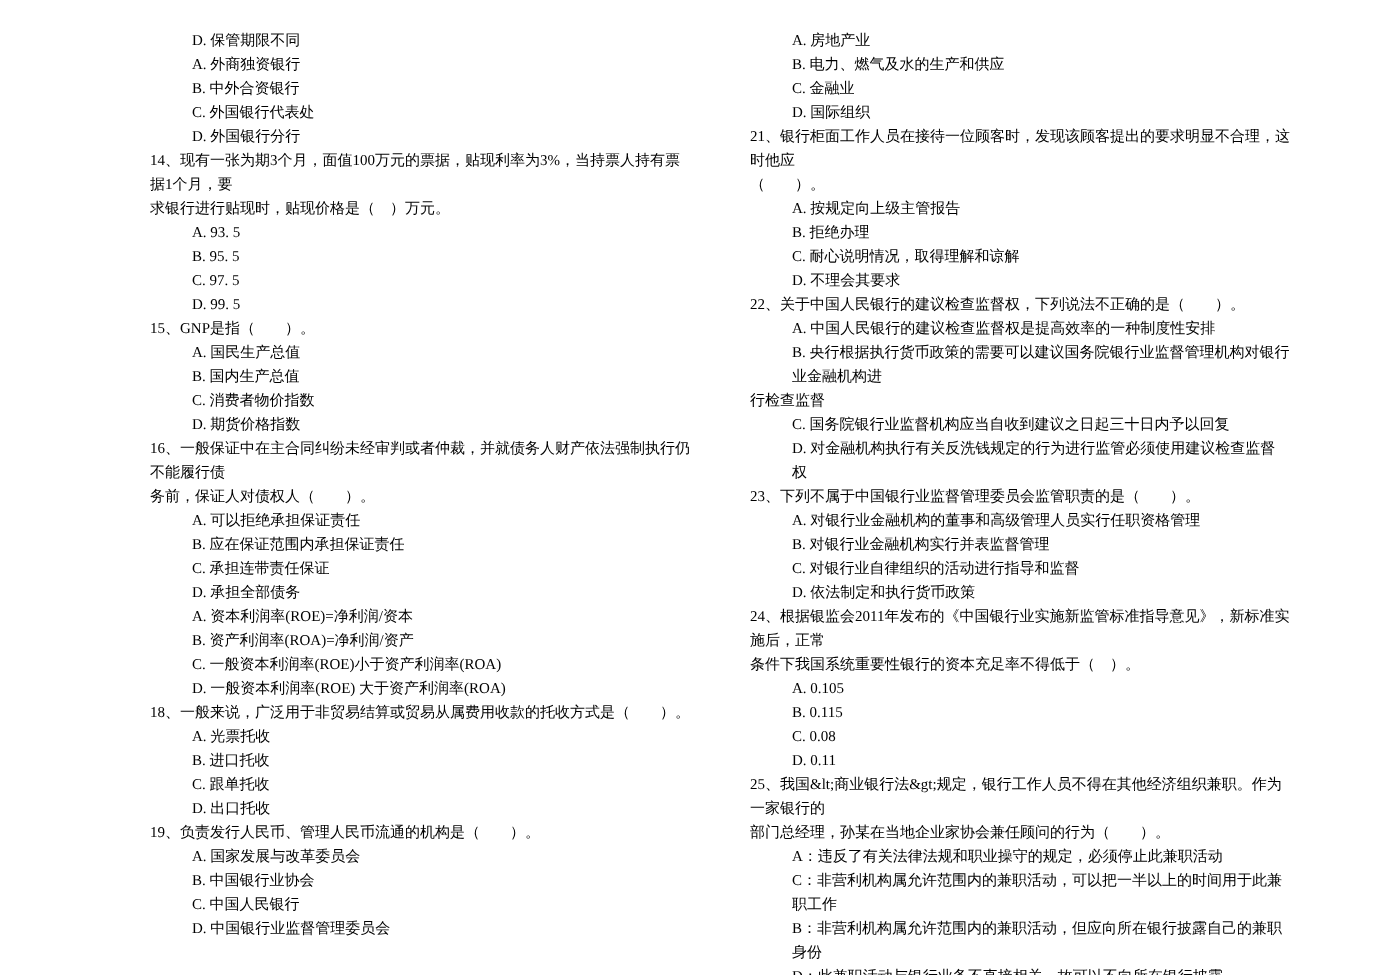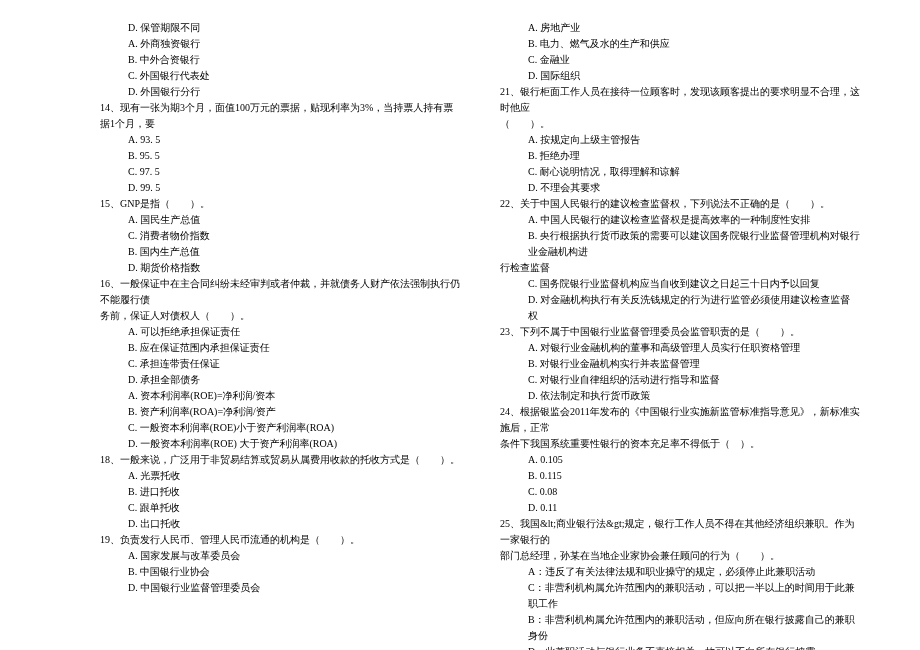--- a/index.html
+++ b/index.html
@@ -45,47 +45,49 @@
 <body>
 
 <div class="page-content">
   <div class="column">
     <div class="option">D. 保管期限不同</div>
     <div class="option">A. 外商独资银行</div>
     <div class="option">B. 中外合资银行</div>
     <div class="option">C. 外国银行代表处</div>
     <div class="option">D. 外国银行分行</div>
     <div class="question">14、现有一张为期3个月，面值100万元的票据，贴现利率为3%，当持票人持有票据1个月，要</div>
+    <div class="question-cont">求银行进行贴现时，贴现价格是（　）万元。</div>
     <div class="option">A. 93. 5</div>
     <div class="option">B. 95. 5</div>
     <div class="option">C. 97. 5</div>
     <div class="option">D. 99. 5</div>
     <div class="question">15、GNP是指（　　）。</div>
     <div class="option">A. 国民生产总值</div>
+    <div class="option">B. 国内生产总值</div>
     <div class="option">C. 消费者物价指数</div>
-    <div class="option">B. 国内生产总值</div>
     <div class="option">D. 期货价格指数</div>
     <div class="question">16、一般保证中在主合同纠纷未经审判或者仲裁，并就债务人财产依法强制执行仍不能履行债</div>
     <div class="question-cont">务前，保证人对债权人（　　）。</div>
     <div class="option">A. 可以拒绝承担保证责任</div>
     <div class="option">B. 应在保证范围内承担保证责任</div>
     <div class="option">C. 承担连带责任保证</div>
     <div class="option">D. 承担全部债务</div>
     <div class="option">A. 资本利润率(ROE)=净利润/资本</div>
     <div class="option">B. 资产利润率(ROA)=净利润/资产</div>
     <div class="option">C. 一般资本利润率(ROE)小于资产利润率(ROA)</div>
     <div class="option">D. 一般资本利润率(ROE) 大于资产利润率(ROA)</div>
     <div class="question">18、一般来说，广泛用于非贸易结算或贸易从属费用收款的托收方式是（　　）。</div>
     <div class="option">A. 光票托收</div>
     <div class="option">B. 进口托收</div>
     <div class="option">C. 跟单托收</div>
     <div class="option">D. 出口托收</div>
     <div class="question">19、负责发行人民币、管理人民币流通的机构是（　　）。</div>
     <div class="option">A. 国家发展与改革委员会</div>
     <div class="option">B. 中国银行业协会</div>
+    <div class="option">C. 中国人民银行</div>
     <div class="option">D. 中国银行业监督管理委员会</div>
 
   </div>
 
   <div class="column">
     <div class="option">A. 房地产业</div>
     <div class="option">B. 电力、燃气及水的生产和供应</div>
     <div class="option">C. 金融业</div>
     <div class="option">D. 国际组织</div>
     <div class="question">21、银行柜面工作人员在接待一位顾客时，发现该顾客提出的要求明显不合理，这时他应</div>

